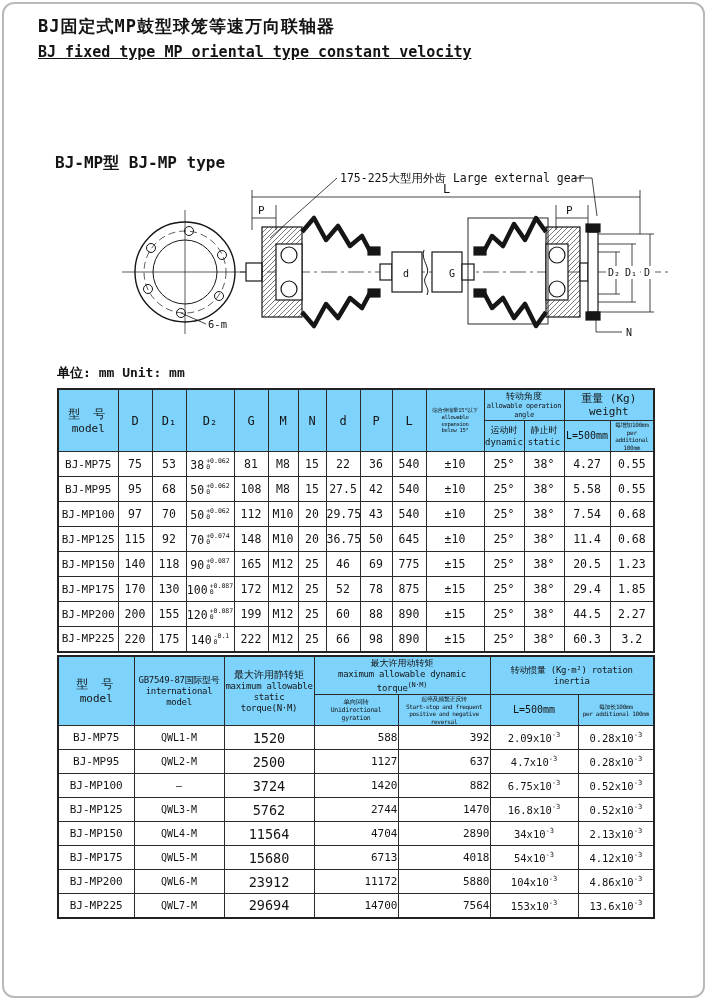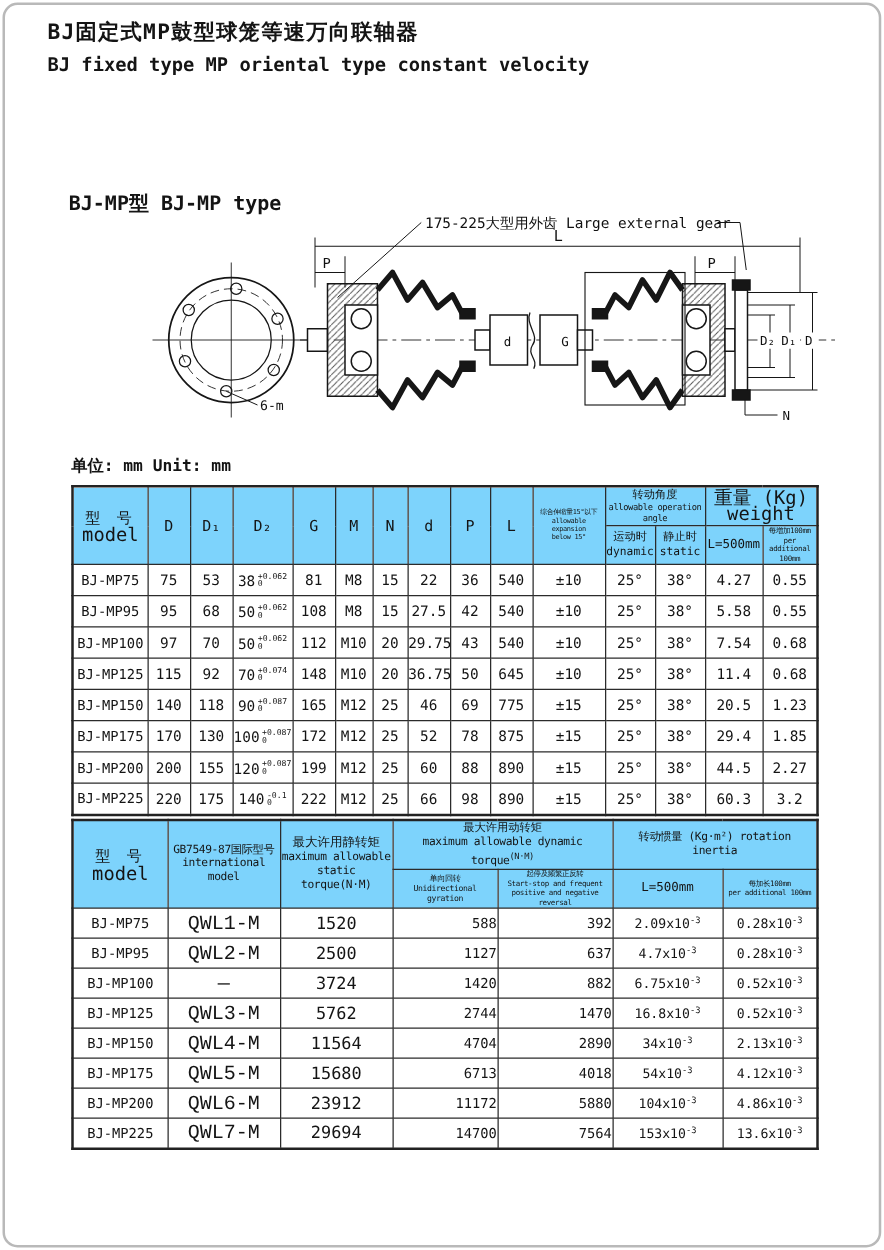--- a/index.html
+++ b/index.html
@@ -6,21 +6,21 @@
   html,body { background:#ffffff; }
   body {
     width:707px; height:1000px; position:relative;
     font-family:"DejaVu Sans Mono","Liberation Mono",monospace;
     color:#141414; overflow:hidden;
   }
   .frame { position:absolute; inset:2px; border:2px solid #b9b9b9; border-radius:12px; pointer-events:none; }
 
   .title-block { position:absolute; left:38px; top:13px; }
   .title-cn { font-size:17px; font-weight:bold; letter-spacing:1px; line-height:26px; }
-  .title-en { font-size:15px; font-weight:600; line-height:26px; white-space:nowrap; }
+  .title-en { font-size:15px; font-weight:600; line-height:26px; white-space:nowrap;text-decoration:underline; }
 
   .subtitle { position:absolute; left:55px; top:153px; font-size:16px; font-weight:600; }
 
   svg.drawing { position:absolute; left:0; top:160px; }
   svg text { font-family:"DejaVu Sans Mono","Liberation Mono",monospace; fill:#111; }
 
   .unit-note { position:absolute; left:57px; top:364px; font-size:13px; font-weight:600; }
 
   table { position:absolute; left:57px; width:596px; border-collapse:collapse; table-layout:fixed; background:#fff; border:2px solid #222; }
   #table1 { top:388px; }
@@ -30,27 +30,27 @@
 
   #table1 thead tr:nth-child(1) th { height:27px; }
   #table1 thead tr:nth-child(2) th { height:26px; }
   #table1 tbody td { height:25px; font-size:11.5px; }
   #table1 tbody td:first-child { font-size:11px; }
 
   #table2 thead tr:nth-child(1) th { height:28px; }
   #table2 thead tr:nth-child(2) th { height:26px; }
   #table2 tbody td { height:24px; }
   #t2body td:nth-child(1) { font-size:11px; }
-  #t2body td:nth-child(2) { font-size:16px;font-family:Liberation Mono, monospace; }
+  #t2body td:nth-child(2) { font-size:10px; }
   #t2body td:nth-child(3) { font-size:13.5px; }
   #t2body td:nth-child(4), #t2body td:nth-child(5) { font-size:11px;text-align:right; }
   #t2body td:nth-child(6), #t2body td:nth-child(7) { font-size:10.5px; }
 
   .hcn  { font-size:12px; line-height:15px; letter-spacing:3px; }
-  .hen  { font-size:15px; line-height:13px; }
+  .hen  { font-size:11px; line-height:13px; }
   .hL   { font-size:12px; }
   .h10  { font-size:10px; line-height:12px; }
   .h9   { font-size:9px;  line-height:11px; letter-spacing:-0.3px; }
   .hcn9 { font-size:9px;  line-height:12px; }
   .hen7 { font-size:7px;  line-height:9px;  letter-spacing:-0.3px; }
   .h65  { font-size:6.5px; line-height:8px; letter-spacing:-0.3px; }
   .tiny div { font-size:5.5px; line-height:6.8px; letter-spacing:-0.3px; }
   .tiny2 div { font-size:6px; line-height:7.5px; letter-spacing:-0.3px; }
   .supunit { font-size:7px; vertical-align:4px; }
 

